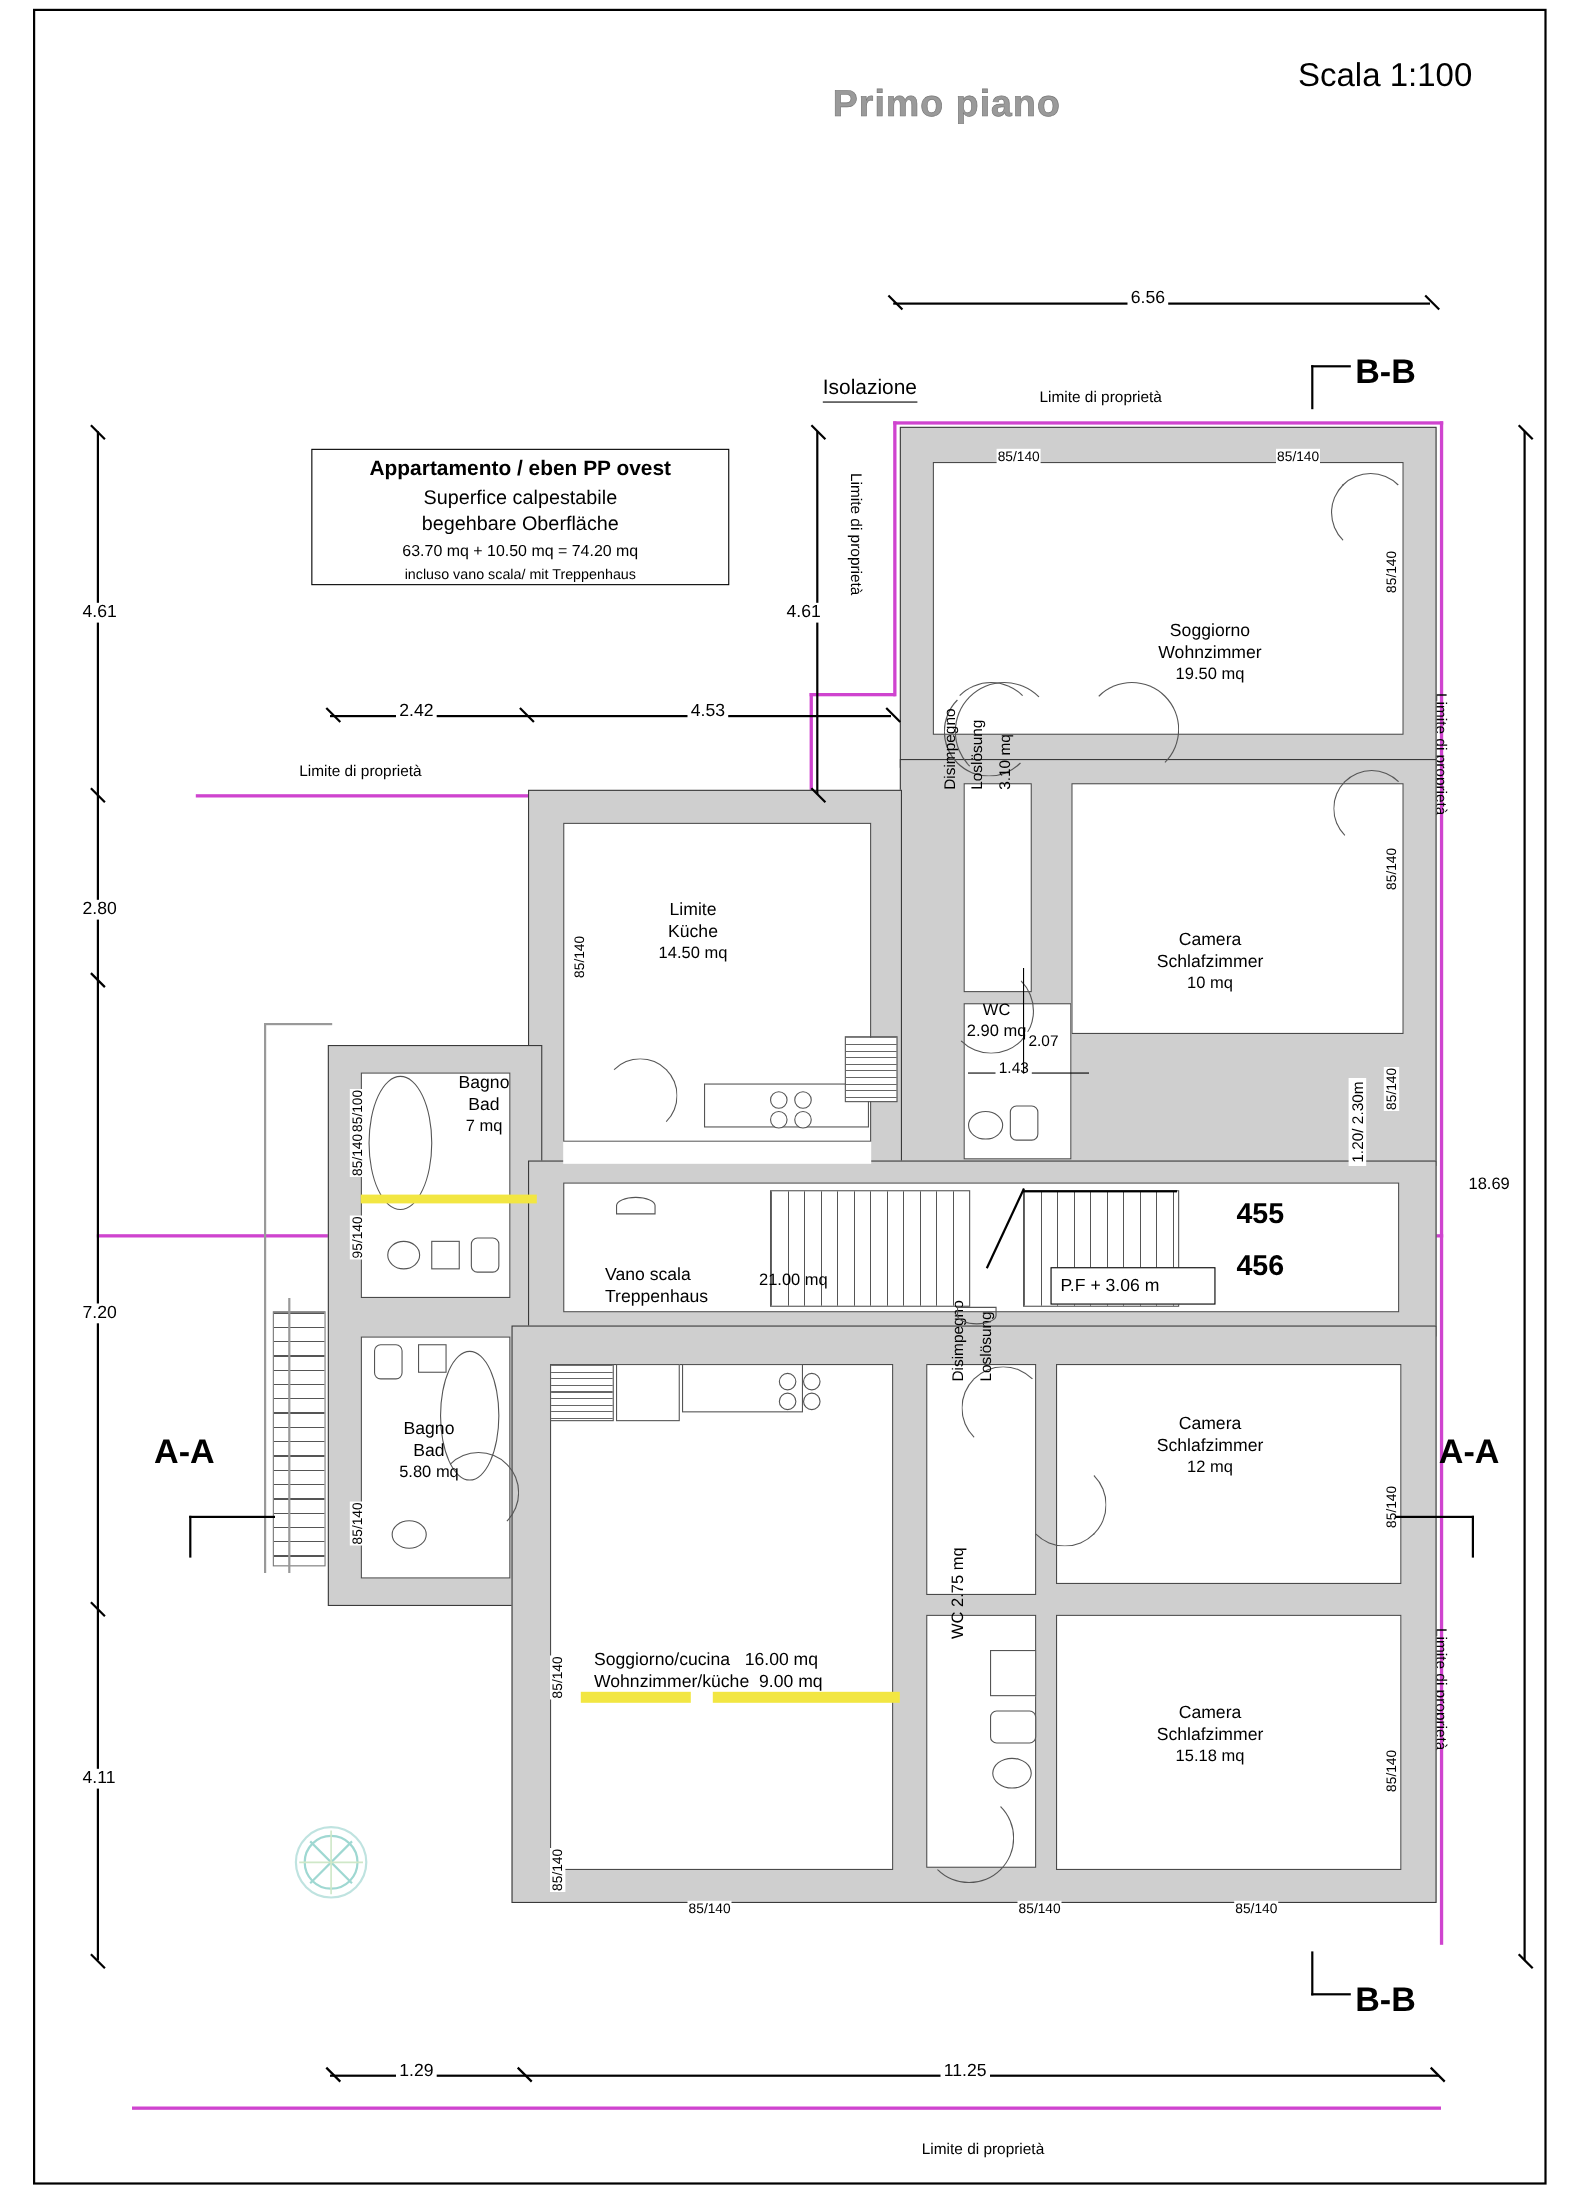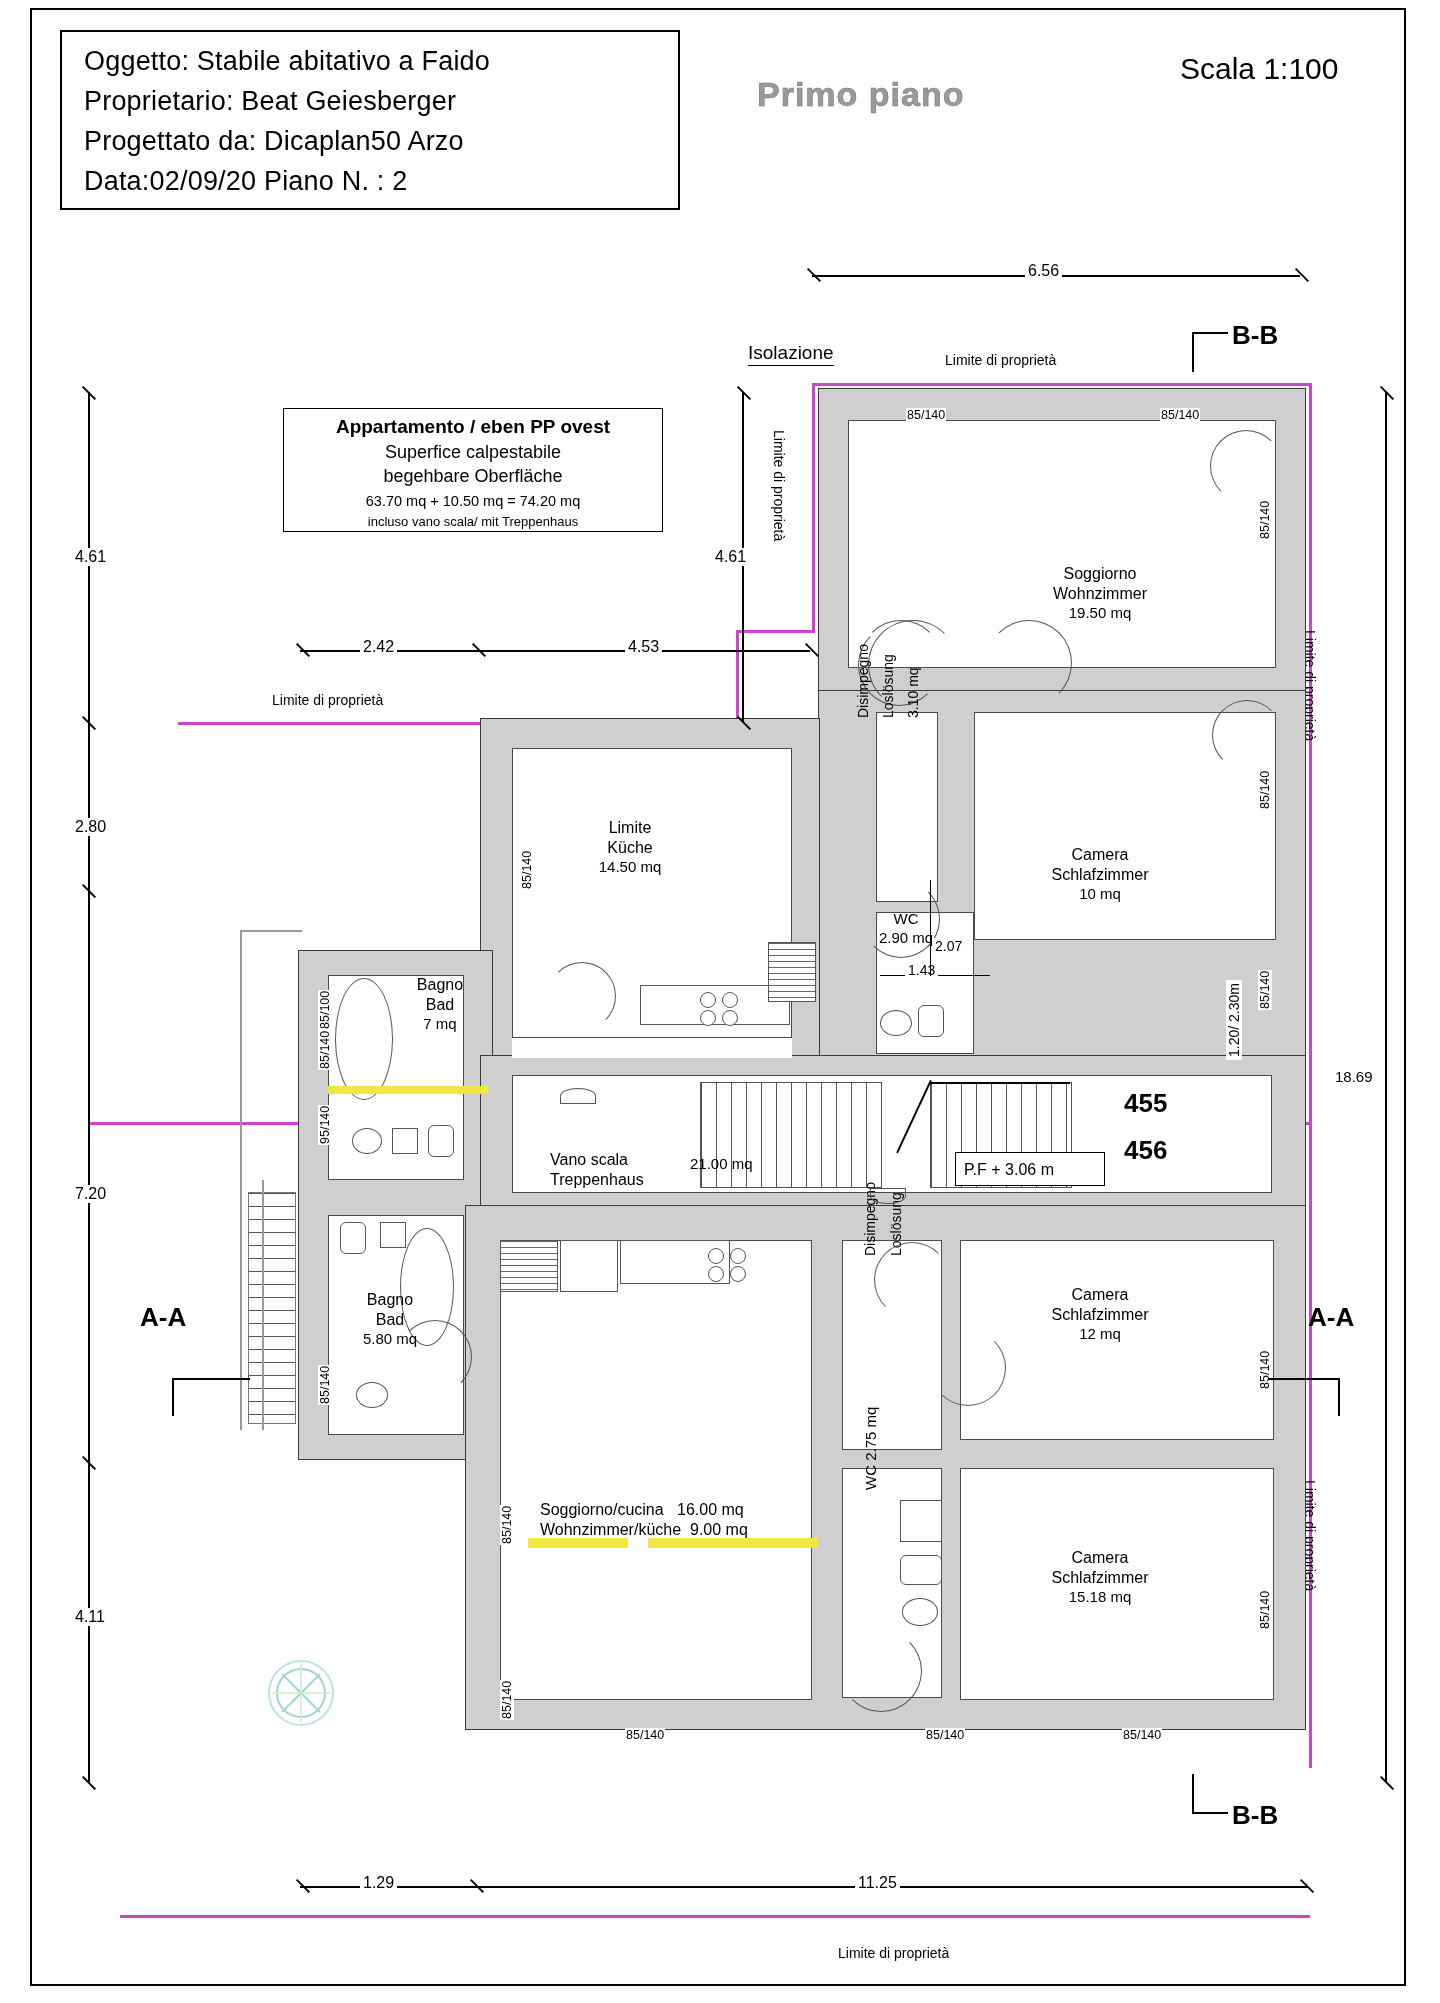--- a/index.html
+++ b/index.html
@@ -48,21 +48,21 @@
   .rl .s{font-size:15px;}
 
   
   .wtag{position:absolute;font-size:12.5px;background:#fff;padding:0 1px;}
   .wtagv{position:absolute;font-size:12.5px;background:#fff;padding:0 1px;transform:rotate(-90deg);transform-origin:left top;}
 
   
   .yellow{position:absolute;background:#f2e642;}
 
   
-  .secmark{position:absolute;font-size:26px;font-weight:bold;}
+  .secmark{position:absolute;font-size:31px;font-weight:bold;}
 
   
   .bignum{position:absolute;font-size:26px;font-weight:bold;}
 
   
   #pfbox{left:955px;top:1152px;width:150px;height:34px;border:1.4px solid #000;background:#fff;box-sizing:border-box;}
   #pfbox span{position:absolute;left:8px;top:8px;font-size:16px;}
 
   
   .hatchv{position:absolute;background:
@@ -82,26 +82,20 @@
 
   .compass{position:absolute;width:62px;height:62px;border:2px solid #bfe3e0;border-radius:50%;}
 </style>
 </head>
 <body>
 
 <div id="page">
 
   <div class="abs" id="frame"></div>
 
-  <div class="abs" id="titleblock">
-    <div class="line" style="top:14px;">Oggetto: Stabile abitativo a Faido</div>
-    <div class="line" style="top:54px;">Proprietario:    Beat Geiesberger</div>
-    <div class="line" style="top:94px;">Progettato da: Dicaplan50  Arzo</div>
-    <div class="line" style="top:134px;">Data:02/09/20        Piano  N. : 2</div>
-  </div>
 
   <div class="txt" id="planname">Primo piano</div>
   <div class="txt" id="scala">Scala 1:100</div>
 
   <div class="abs" id="infobox">
     <div class="b1">Appartamento / eben PP ovest</div>
     <div class="b2">Superfice calpestabile</div>
     <div class="b3">begehbare Oberfläche</div>
     <div class="b4">63.70 mq + 10.50 mq = 74.20 mq</div>
     <div class="b5">incluso vano scala/ mit  Treppenhaus</div>

